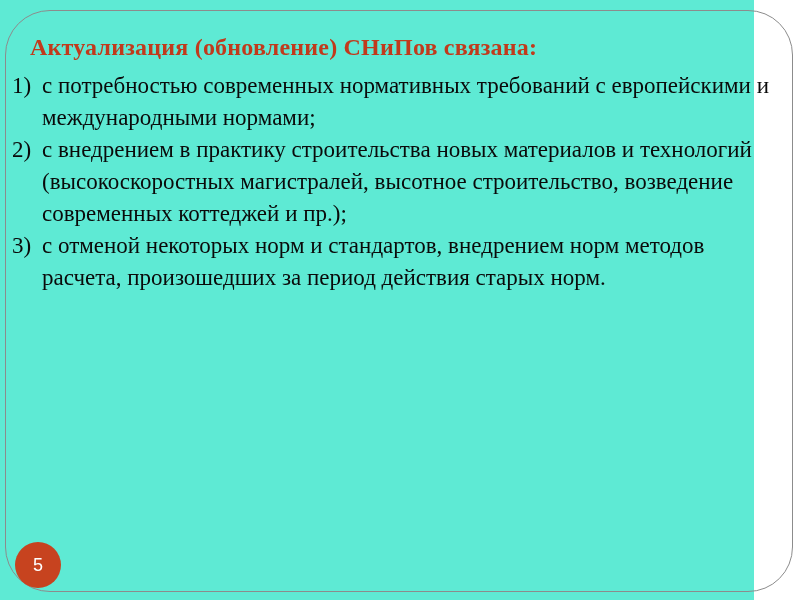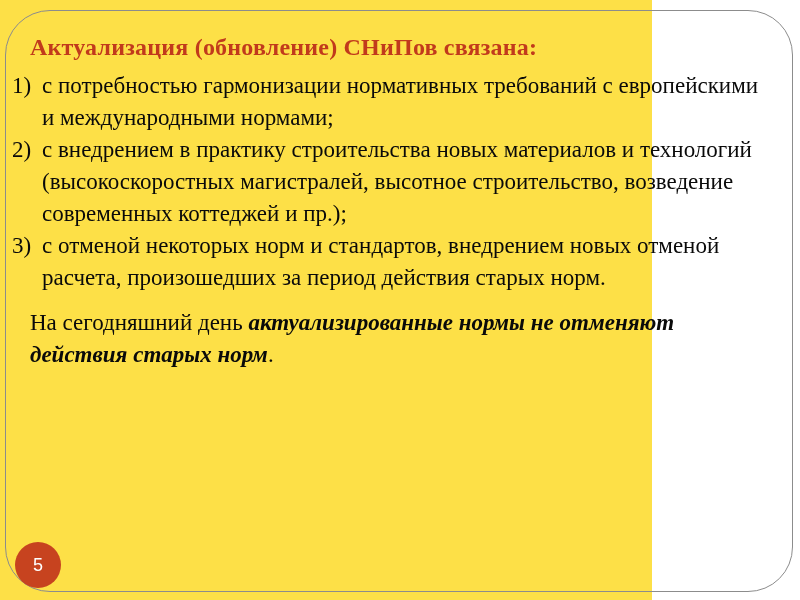--- a/index.html
+++ b/index.html
@@ -6,23 +6,23 @@
     margin: 0;
     padding: 0;
     width: 800px;
     height: 600px;
     background: #ffffff;
     overflow: hidden;
     font-family: "Liberation Serif", "DejaVu Serif", serif;
   }
   .slide {
     position: relative;
-    width: 652px;
+    width: 754px;
     height: 600px;
-    background: #fde047;
+    background: #5eead4;
     text-decoration: underline;
   }
   .frame {
     position: absolute;
     left: 5px;
     top: 10px;
     width: 788px;
     height: 582px;
     border: 1px solid var(--frame-border, #8c8c8c);
     border-radius: 45px;
@@ -98,37 +98,36 @@
   <div class="frame"></div>
 
   <div class="content">
 
     <h1 class="title">Актуализация (обновление) СНиПов связана:</h1>
 
     <div class="numbered-list">
 
       <div class="list-item">
         <span class="list-marker">1)</span>
-        <span class="list-text">с потребностью гармонизации нормативных требований с европейскими и международными нормами;</span>
+        <span class="list-text">с потребностью современных нормативных требований с европейскими и международными нормами;</span>
       </div>
 
       <div class="list-item">
         <span class="list-marker">2)</span>
         <span class="list-text">с внедрением в практику строительства новых материалов и технологий (высокоскоростных магистралей, высотное строительство, возведение современных коттеджей и пр.);</span>
       </div>
 
       <div class="list-item">
         <span class="list-marker">3)</span>
-        <span class="list-text">с отменой некоторых норм и стандартов, внедрением новых отменой расчета, произошедших за период действия старых норм.</span>
+        <span class="list-text">с отменой некоторых норм и стандартов, внедрением норм методов расчета, произошедших за период действия старых норм.</span>
       </div>
 
     </div>
 
 
-    <p class="para"><span>На сегодняшний день </span><span class="bold-italic">актуализированные нормы не отменяют действия старых норм</span><span>.</span></p>
 
   </div>
 
   <div class="page-badge">
     <span class="page-number">5</span>
   </div>
 
 </div>
 
 </body></html>

